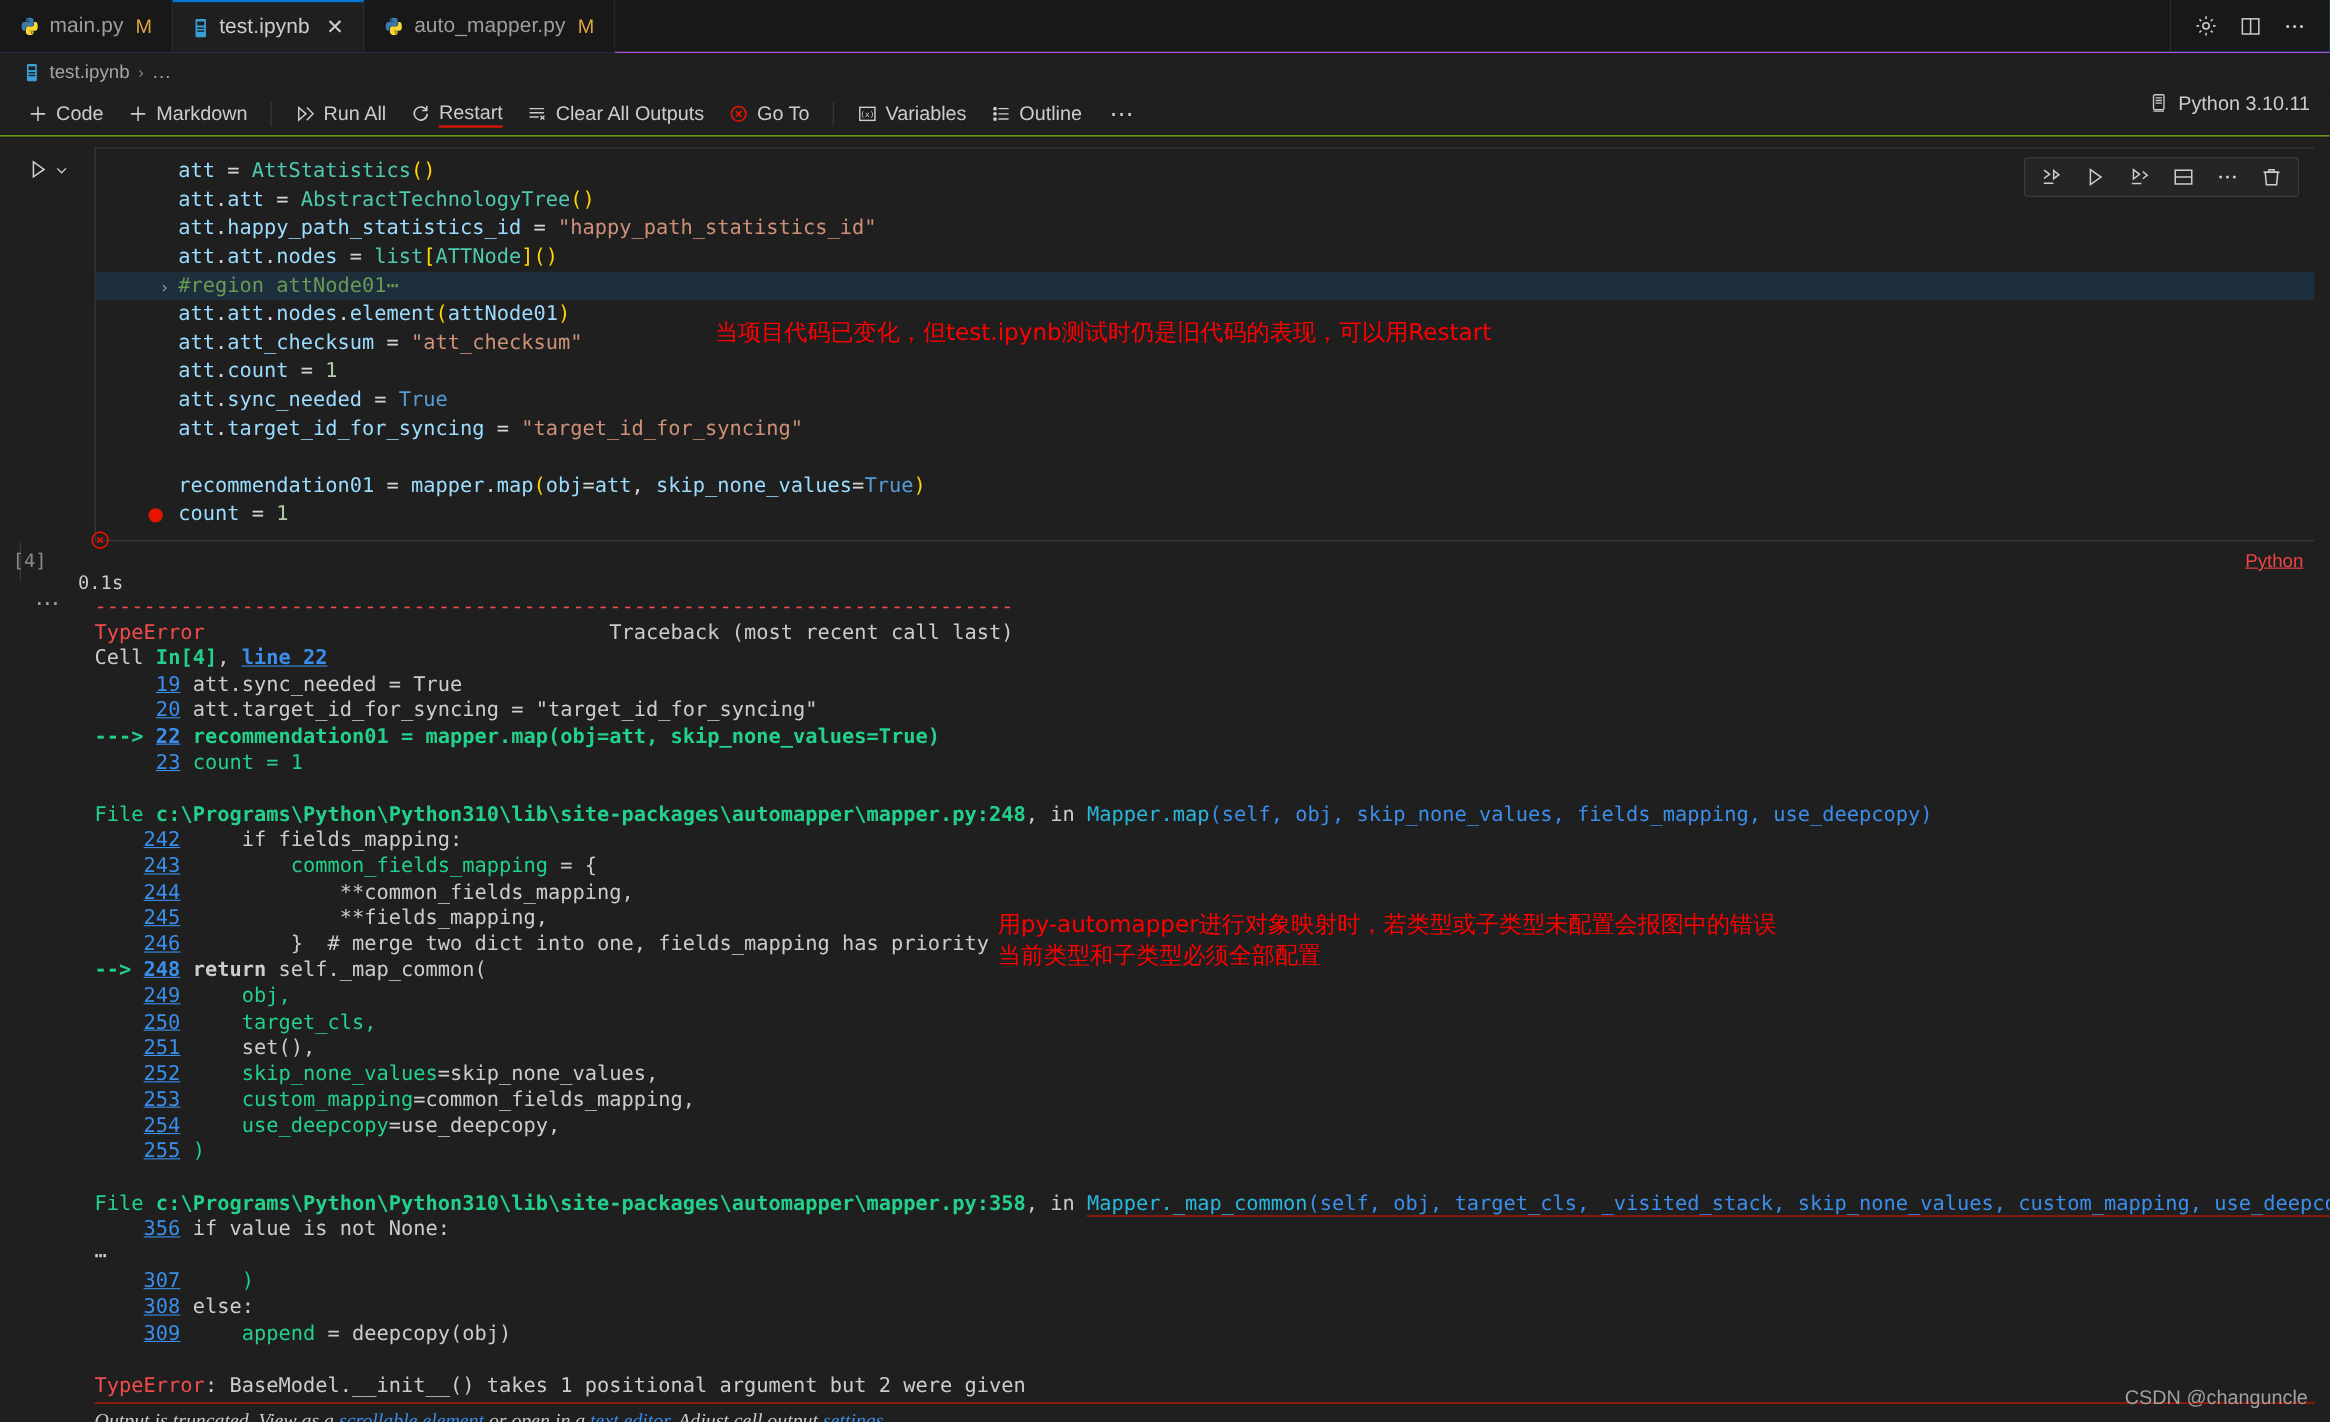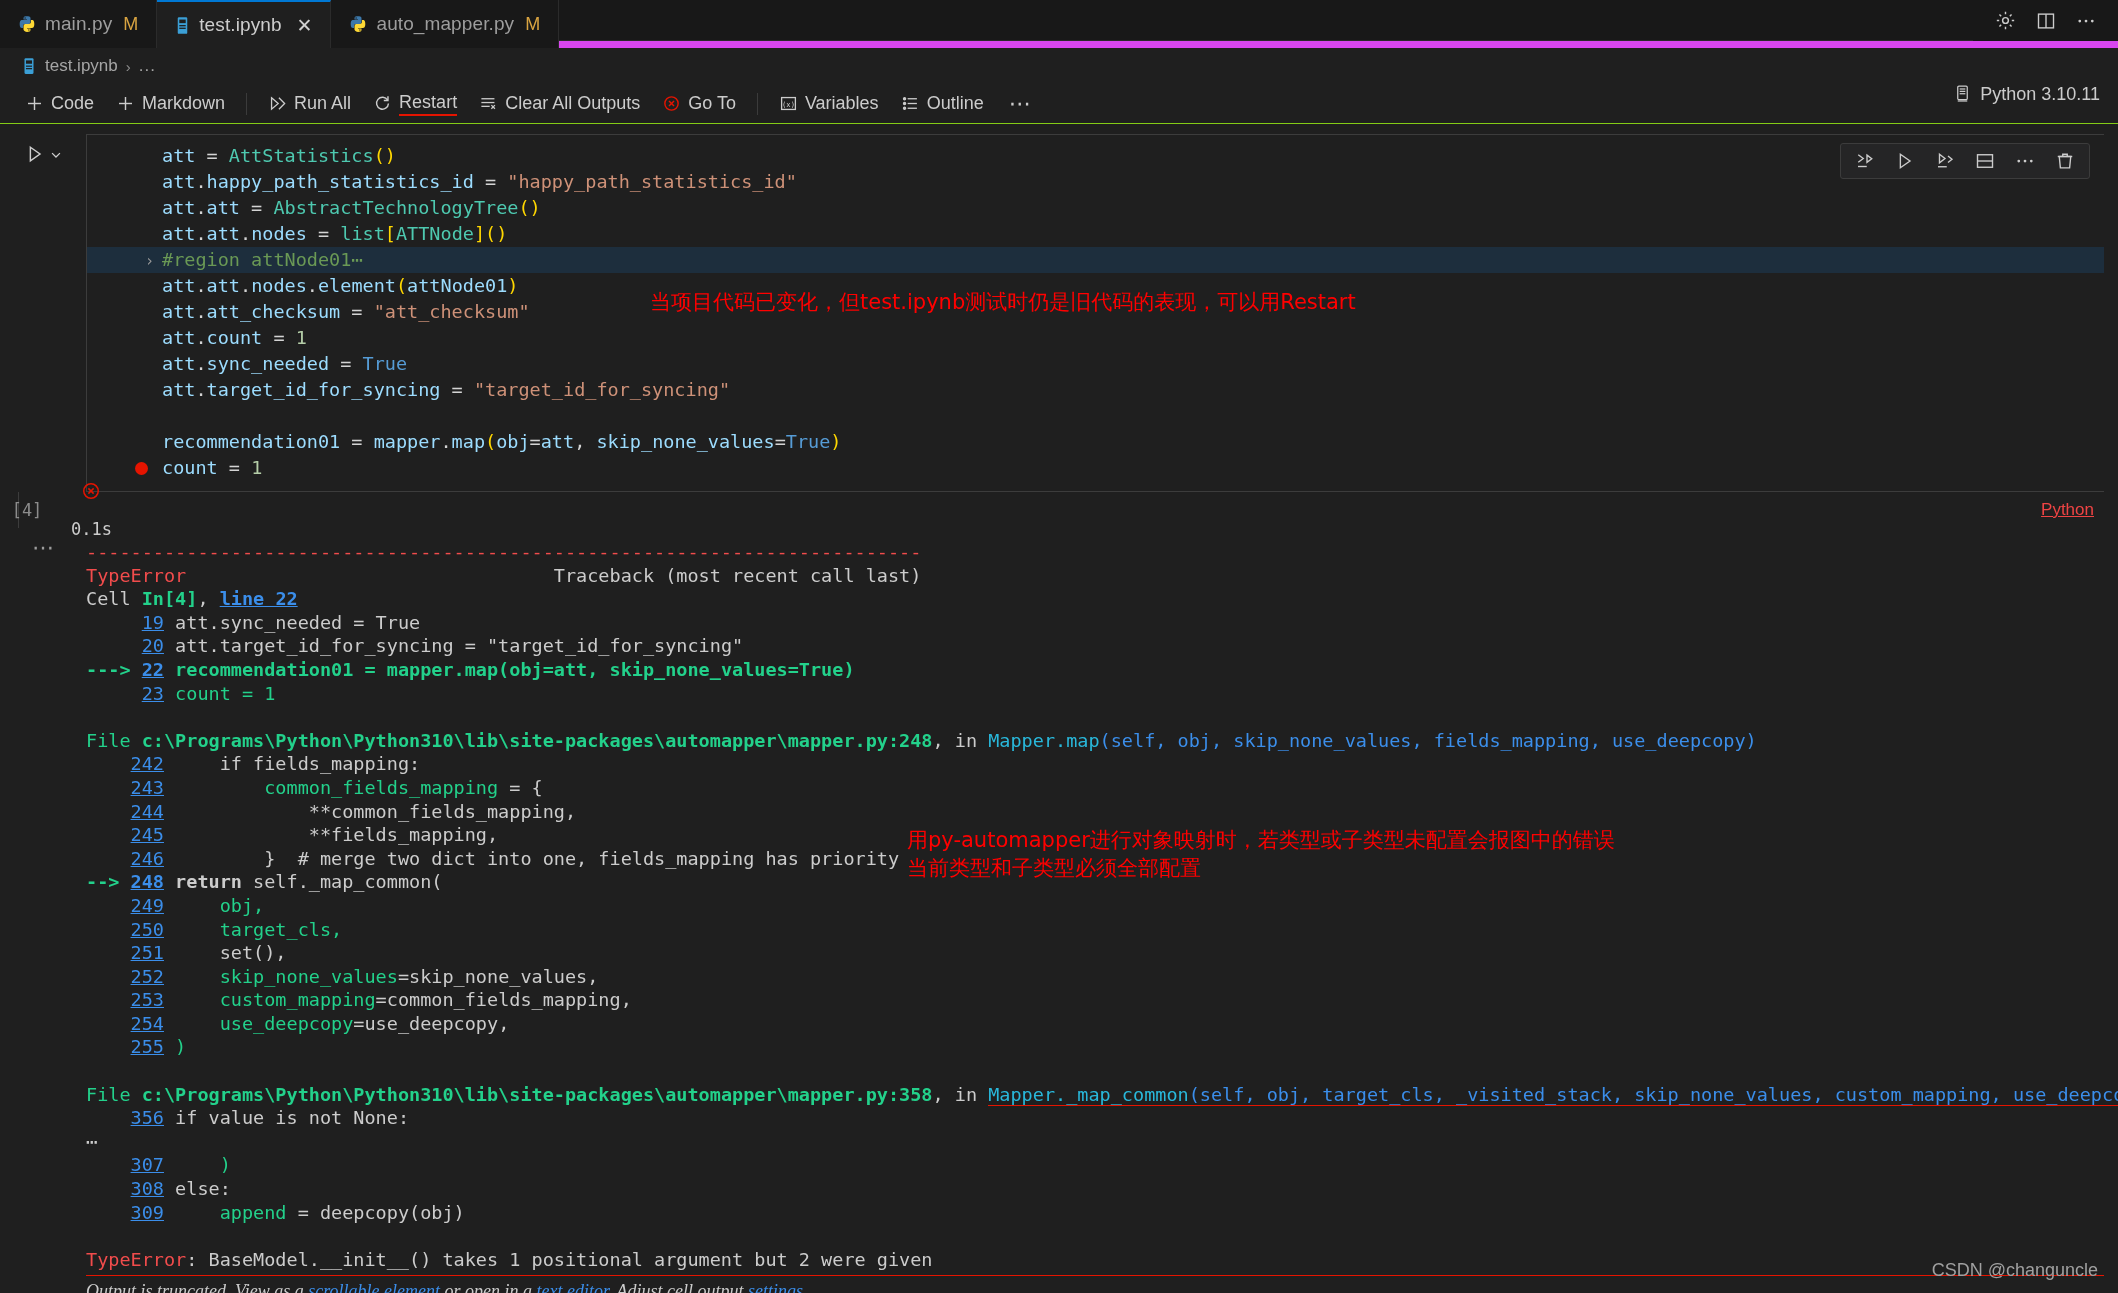--- a/index.html
+++ b/index.html
@@ -8,21 +8,21 @@
     background: #1f1f1f;
     font-family: "Liberation Sans", sans-serif;
     overflow: hidden;
   }
   .app { position: relative; width: 2118px; height: 1293px; background: #1f1f1f; }
 
   
   .tabbar {
     display: flex; align-items: stretch;
     height: 48px; background: #0ea5e9;
-    border-bottom: 7px solid #d946ef;
+    border-bottom: 1px solid #d946ef;
     position: relative;
   }
   .tab {
     display: flex; align-items: center; gap: 9px;
     padding: 0 18px; height: 48px;
     font-size: 19px; color: #9d9d9d;
     background: #181818;
     border-right: 1px solid #2b2b2b;
     white-space: nowrap;
     cursor: pointer;
@@ -448,22 +448,22 @@
               <svg width="20" height="20" viewBox="0 0 16 16" fill="none" stroke="#cccccc" stroke-width="1.1">
                 <path d="M3.4 4.4 h9.2 l-.9 9.1 h-7.4 Z"></path>
                   <line x1="2.2" y1="4.4" x2="13.8" y2="4.4"></line>
                 <path d="M6.2 4.2 v-1.6 h3.6 v1.6"></path>
               </svg>
             </span>
           </div>
 
           <div id="code-body">
               <div class="code-line"><span class="c-var">att</span><span class="c-op"> = </span><span class="c-cls">AttStatistics</span><span class="c-par">()</span></div>
+              <div class="code-line"><span class="c-var">att</span><span class="c-op">.</span><span class="c-prop">att</span><span class="c-op"> = </span><span class="c-cls">AbstractTechnologyTree</span><span class="c-par">()</span></div>
               <div class="code-line"><span class="c-var">att</span><span class="c-op">.</span><span class="c-prop">happy_path_statistics_id</span><span class="c-op"> = </span><span class="c-str">"happy_path_statistics_id"</span></div>
-              <div class="code-line"><span class="c-var">att</span><span class="c-op">.</span><span class="c-prop">att</span><span class="c-op"> = </span><span class="c-cls">AbstractTechnologyTree</span><span class="c-par">()</span></div>
               <div class="code-line"><span class="c-var">att</span><span class="c-op">.</span><span class="c-prop">att</span><span class="c-op">.</span><span class="c-prop">nodes</span><span class="c-op"> = </span><span class="c-cls">list</span><span class="c-par">[</span><span class="c-cls">ATTNode</span><span class="c-par">]</span><span class="c-par">()</span></div>
               <div class="code-line region"><span class="fold-arrow">›</span><span class="c-com">#region attNode01</span><span class="c-com">⋯</span></div>
               <div class="code-line"><span class="c-var">att</span><span class="c-op">.</span><span class="c-prop">att</span><span class="c-op">.</span><span class="c-prop">nodes</span><span class="c-op">.</span><span class="c-prop">element</span><span class="c-par">(</span><span class="c-var">attNode01</span><span class="c-par">)</span></div>
               <div class="code-line"><span class="c-var">att</span><span class="c-op">.</span><span class="c-prop">att_checksum</span><span class="c-op"> = </span><span class="c-str">"att_checksum"</span></div>
               <div class="code-line"><span class="c-var">att</span><span class="c-op">.</span><span class="c-prop">count</span><span class="c-op"> = </span><span class="c-num">1</span></div>
               <div class="code-line"><span class="c-var">att</span><span class="c-op">.</span><span class="c-prop">sync_needed</span><span class="c-op"> = </span><span class="c-kw">True</span></div>
               <div class="code-line"><span class="c-var">att</span><span class="c-op">.</span><span class="c-prop">target_id_for_syncing</span><span class="c-op"> = </span><span class="c-str">"target_id_for_syncing"</span></div>
               <div class="code-line"><span class="c-op"></span>&nbsp;</div>
               <div class="code-line"><span class="c-var">recommendation01</span><span class="c-op"> = </span><span class="c-var">mapper</span><span class="c-op">.</span><span class="c-prop">map</span><span class="c-par">(</span><span class="c-var">obj</span><span class="c-op">=</span><span class="c-var">att</span><span class="c-op">, </span><span class="c-var">skip_none_values</span><span class="c-op">=</span><span class="c-kw">True</span><span class="c-par">)</span></div>
               <div class="code-line"><span class="bp"></span><span class="c-var">count</span><span class="c-op"> = </span><span class="c-num">1</span></div>

